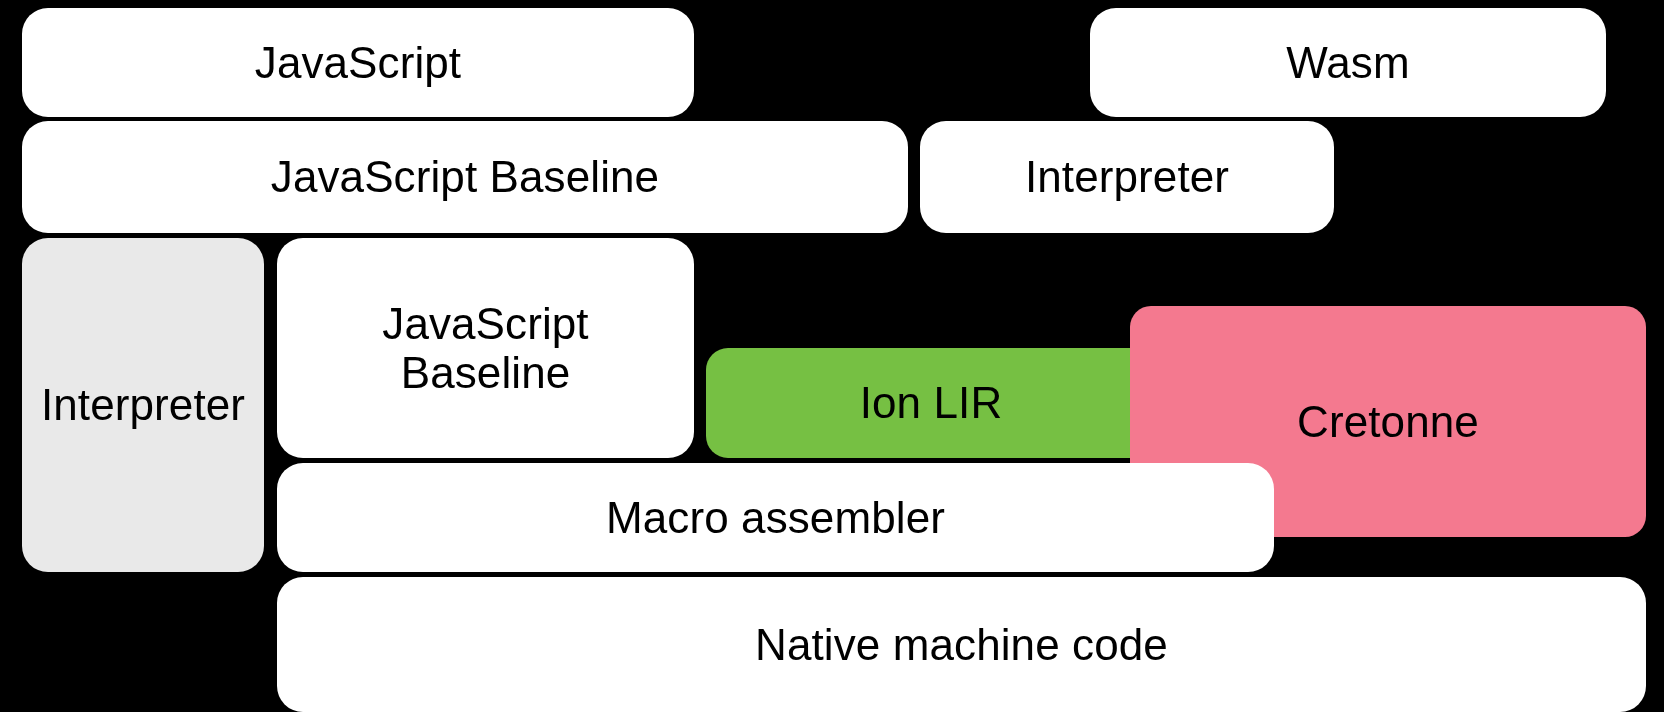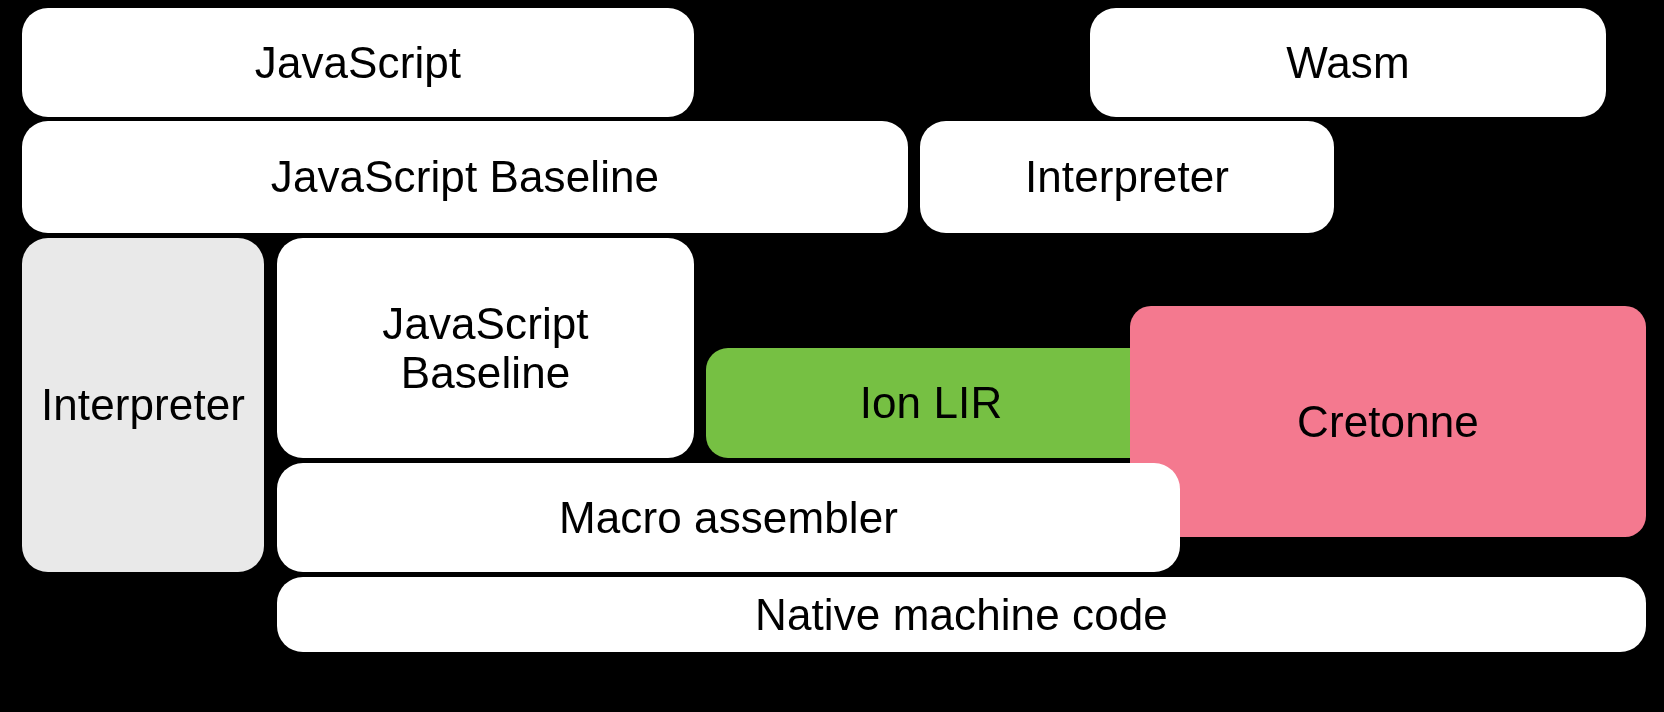--- a/index.html
+++ b/index.html
@@ -45,24 +45,24 @@
   
   .n-js-bytecode     { left: 22px;   top: 121px; width: 886px; height: 112px; }
   .n-baldrmonkey     { left: 920px;  top: 121px; width: 414px; height: 112px; }
 
   
   .n-interpreter     { left: 22px;   top: 238px; width: 242px; height: 334px; }
   .n-js-baseline     { left: 277px;  top: 238px; width: 417px; height: 220px; }
   .n-ion-mir         { left: 706px;  top: 238px; width: 414px; height: 105px; }
   .n-ion-lir         { left: 706px;  top: 348px; width: 450px; height: 110px; border-radius: 22px; }
   .n-cretonne        { left: 1130px; top: 306px; width: 516px; height: 231px; }
-  .n-macro-assembler { left: 277px;  top: 463px; width: 903px; height: 109px; }
+  .n-macro-assembler { left: 277px;  top: 463px; width: 997px; height: 109px; }
 
   
-  .n-native-code     { left: 277px;  top: 577px; width: 1369px; height: 75px; }
+  .n-native-code     { left: 277px;  top: 577px; width: 1369px; height: 135px; }
 </style>
 </head>
 <body>
 
 <div id="canvas">
 
   <div class="node fill-white n-javascript">JavaScript</div>
 
 
   <div class="node fill-white n-wasm">Wasm</div>

